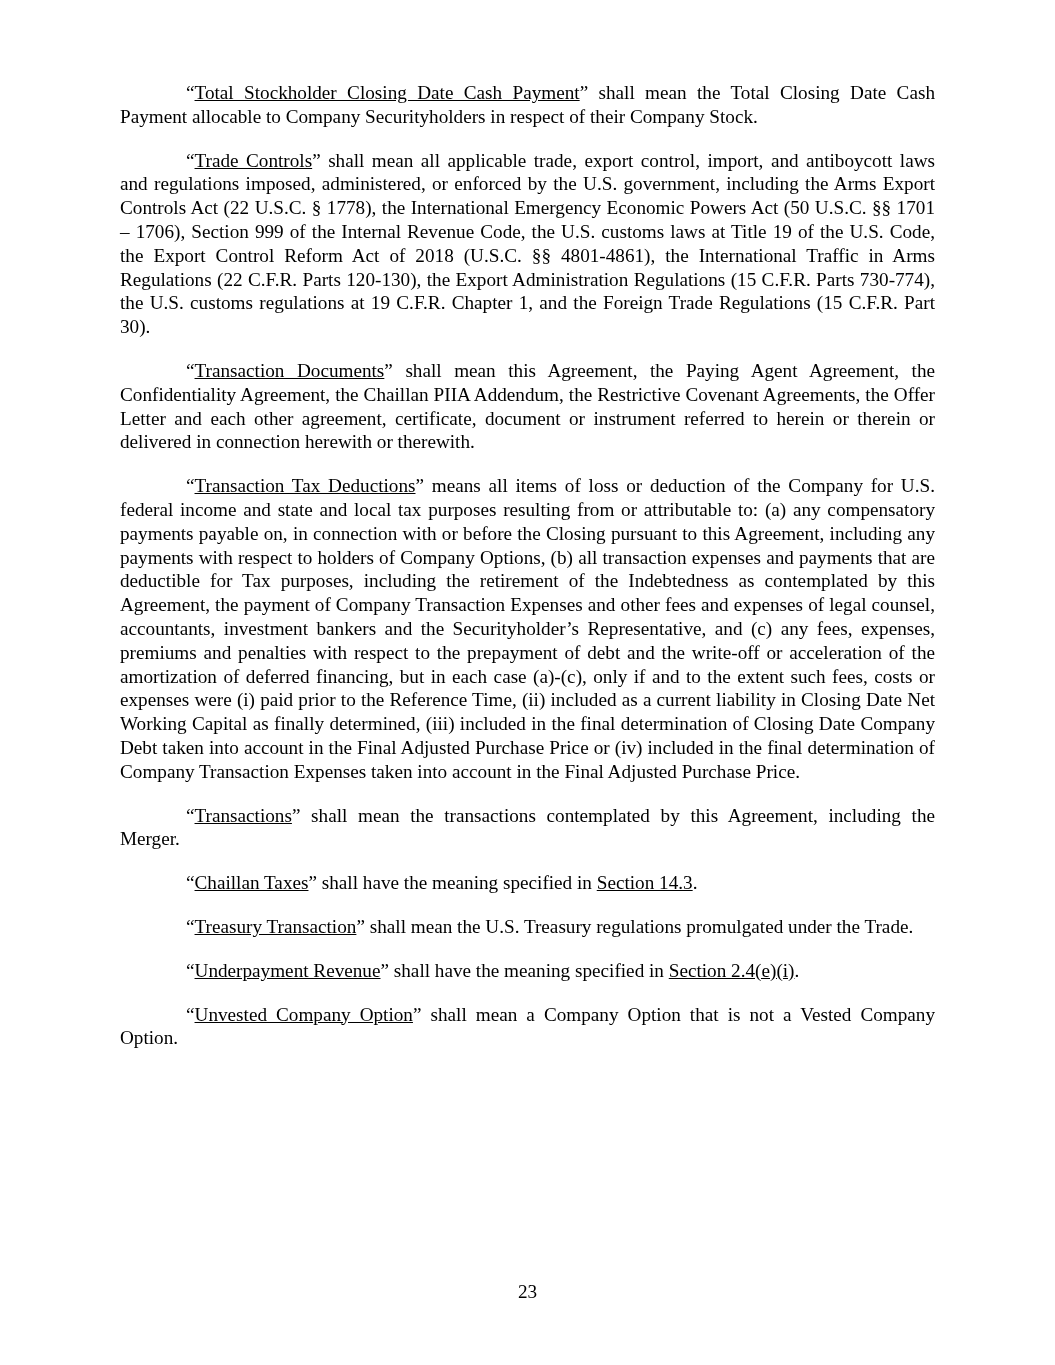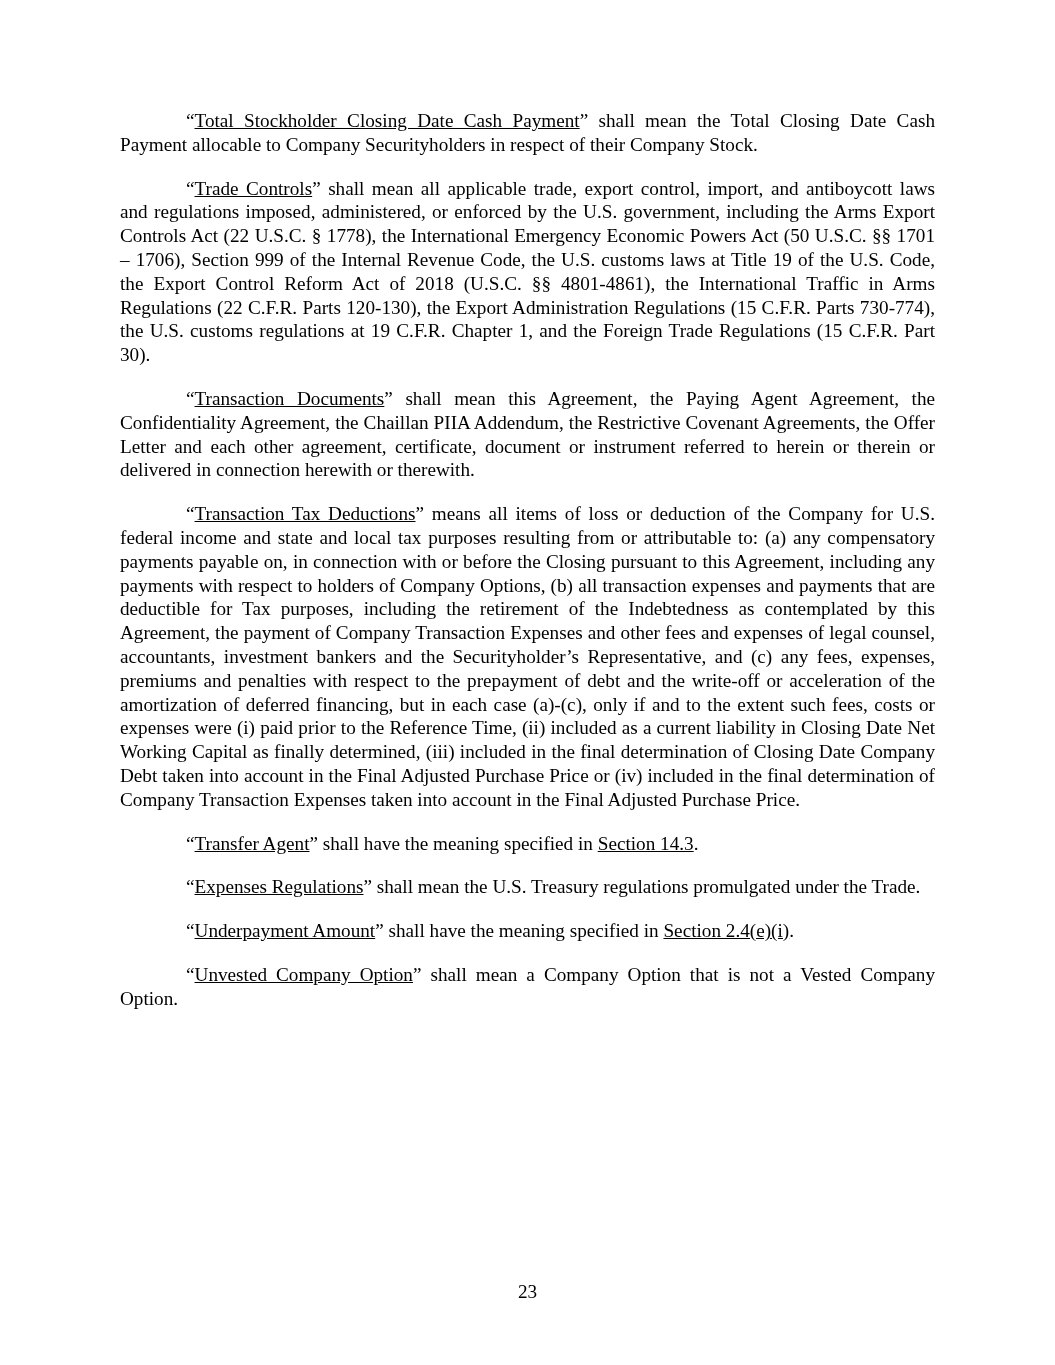--- a/index.html
+++ b/index.html
@@ -11,21 +11,21 @@
     width: 1055px;
     height: 1365px;
     font-family: "Liberation Serif", "DejaVu Serif", serif;
     color: #000000;
   }
   .page {
     position: relative;
     width: 1055px;
     height: 1365px;
     box-sizing: border-box;
-    padding: 109px 120px 60px 120px;
+    padding: 81px 120px 60px 120px;
   }
   .body-text {
     font-size: 19.2px;
     line-height: 23.8px;
     text-align: justify;
     text-justify: inter-word;
   }
   p.para {
     margin: 0 0 20px 0;
     text-indent: 66px;
@@ -50,26 +50,27 @@
   <div class="body-text">
 
     <p class="para"><span>“</span><span class="u">Total Stockholder Closing Date Cash Payment</span><span>”</span><span> shall mean the Total Closing Date Cash Payment allocable to Company Securityholders in respect of their Company Stock.</span></p>
 
     <p class="para"><span>“</span><span class="u">Trade Controls</span><span>”</span><span> shall mean all applicable trade, export control, import, and antiboycott laws and regulations imposed, administered, or enforced by the U.S. government, including the Arms Export Controls Act (22 U.S.C. § 1778), the International Emergency Economic Powers Act (50 U.S.C. §§ 1701 – 1706), Section 999 of the Internal Revenue Code, the U.S. customs laws at Title 19 of the U.S. Code, the Export Control Reform Act of 2018 (U.S.C. §§ 4801-4861), the International Traffic in Arms Regulations (22 C.F.R. Parts 120-130), the Export Administration Regulations (15 C.F.R. Parts 730-774), the U.S. customs regulations at 19 C.F.R. Chapter 1, and the Foreign Trade Regulations (15 C.F.R. Part 30).</span></p>
 
     <p class="para"><span>“</span><span class="u">Transaction Documents</span><span>”</span><span> shall mean this Agreement, the Paying Agent Agreement, the Confidentiality Agreement, the Chaillan PIIA Addendum, the Restrictive Covenant Agreements, the Offer Letter and each other agreement, certificate, document or instrument referred to herein or therein or delivered in connection herewith or therewith.</span></p>
 
     <p class="para"><span>“</span><span class="u">Transaction Tax Deductions</span><span>”</span><span> means all items of loss or deduction of the Company for U.S. federal income and state and local tax purposes resulting from or attributable to: (a) any compensatory payments payable on, in connection with or before the Closing pursuant to this Agreement, including any payments with respect to holders of Company Options, (b) all transaction expenses and payments that are deductible for Tax purposes, including the retirement of the Indebtedness as contemplated by this Agreement, the payment of Company Transaction Expenses and other fees and expenses of legal counsel, accountants, investment bankers and the Securityholder’s Representative, and (c) any fees, expenses, premiums and penalties with respect to the prepayment of debt and the write-off or acceleration of the amortization of deferred financing, but in each case (a)-(c), only if and to the extent such fees, costs or expenses were (i) paid prior to the Reference Time, (ii) included as a current liability in Closing Date Net Working Capital as finally determined, (iii) included in the final determination of Closing Date Company Debt taken into account in the Final Adjusted Purchase Price or (iv) included in the final determination of Company Transaction Expenses taken into account in the Final Adjusted Purchase Price.</span></p>
 
+    <p class="para"><span>“</span><span class="u">Transactions</span><span>”</span><span> shall mean the transactions contemplated by this Agreement, including the Merger.</span></p>
 
-    <p class="para"><span>“</span><span class="u">Transfer Agent</span><span>”</span><span> shall have the meaning specified in </span><span class="u">Section 14.3</span><span>.</span></p>
+    <p class="para"><span>“</span><span class="u">Chaillan Taxes</span><span>”</span><span> shall have the meaning specified in </span><span class="u">Section 14.3</span><span>.</span></p>
 
-    <p class="para"><span>“</span><span class="u">Expenses Regulations</span><span>”</span><span> shall mean the U.S. Treasury regulations promulgated under the Trade.</span></p>
+    <p class="para"><span>“</span><span class="u">Treasury Transaction</span><span>”</span><span> shall mean the U.S. Treasury regulations promulgated under the Trade.</span></p>
 
-    <p class="para"><span>“</span><span class="u">Underpayment Amount</span><span>”</span><span> shall have the meaning specified in </span><span class="u">Section 2.4(e)(i)</span><span>.</span></p>
+    <p class="para"><span>“</span><span class="u">Underpayment Revenue</span><span>”</span><span> shall have the meaning specified in </span><span class="u">Section 2.4(e)(i)</span><span>.</span></p>
 
 
     <p class="para"><span>“</span><span class="u">Unvested Company Option</span><span>”</span><span> shall mean a Company Option that is not a Vested Company Option.</span></p>
 
   </div>
 
   <div class="page-number">23</div>
 </div>
 
 </body></html>

